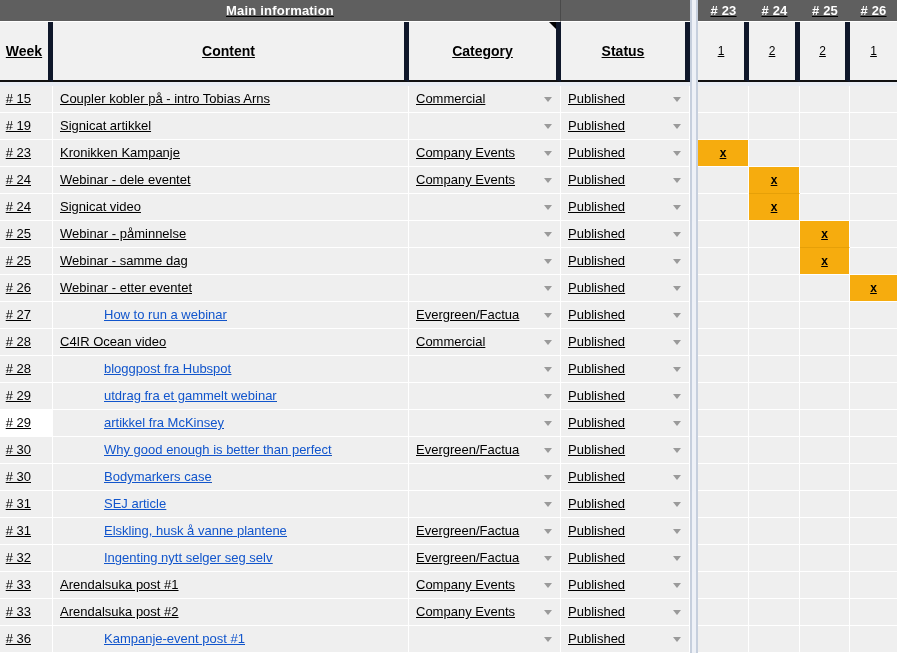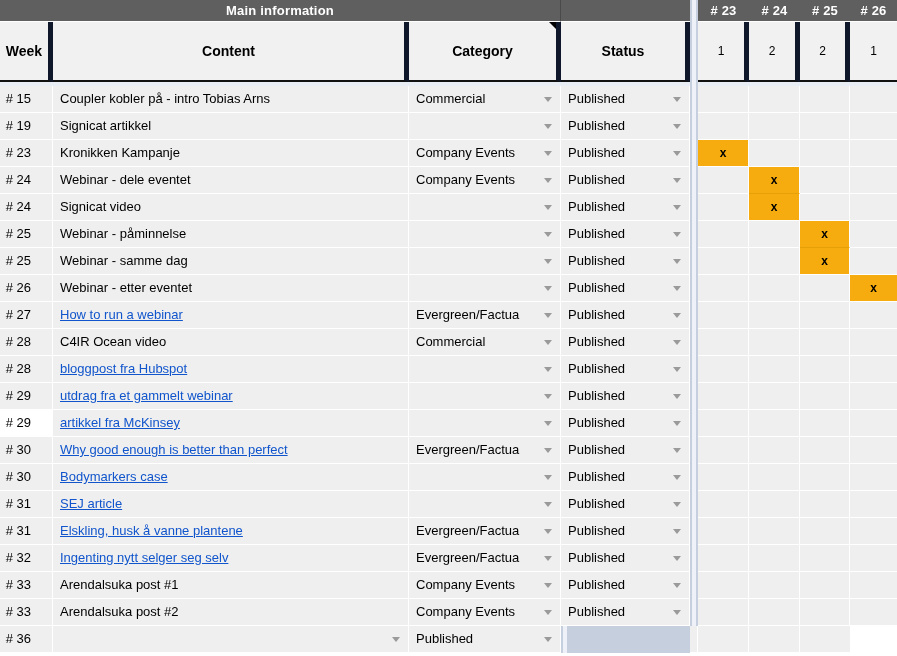--- a/index.html
+++ b/index.html
@@ -7,20 +7,21 @@
     position:relative;
     width:897px;height:656px;
     overflow:hidden;
     background:#fff;
     font-family:"Liberation Sans","DejaVu Sans",sans-serif;
     color:#000;
   }
   .grid{
     display:grid;
     grid-template-columns:53px 356px 152px 129px 8px 51px 51px 50px 47px;
+    text-decoration:underline;
   }
   
   .tb{
     height:22px;box-sizing:border-box;
     background:var(--bar);
     border-bottom:1px solid #fff;
     color:#fff;font-weight:bold;font-size:13px;
     display:flex;align-items:center;justify-content:center;
     letter-spacing:.2px;
   }
@@ -64,21 +65,21 @@
   .c.week{text-align:right;padding-right:21px;}
   .c.week.white{background:#fff;}
   .c.content{padding-left:7px;}
   .c.sel{position:relative;padding-left:7px;padding-right:22px;}
   .dd{
     position:absolute;right:8px;top:50%;margin-top:-2px;
     width:0;height:0;
     border-left:4px solid transparent;border-right:4px solid transparent;
     border-top:5px solid #9a9a9a;
   }
-  .link{color:var(--link);text-decoration:underline;cursor:pointer;}
+  .link{color:var(--link);text-decoration:underline;cursor:pointer;margin-left:44px;}
   .c.mark{text-align:center;font-weight:bold;font-size:12px;}
   .c.mark.on{background:var(--orange);}
 </style>
 </head>
 <body>
 
 <div class="sheet">
 
   <div class="grid">
     <div class="tb main">
@@ -347,20 +348,23 @@
         <div class="c sel"><div class="" style="display: inline;">Company Events</div><div class="dd"></div></div>
         <div class="c sel"><div class="" style="display: inline;">Published</div><div class="dd"></div></div>
         <div class="div-col"></div>
         <div class="c mark"></div>
         <div class="c mark"></div>
         <div class="c mark"></div>
         <div class="c mark"></div>
       </div>
       <div class="grid row">
         <div class="c week"># 36</div>
+        <div class="c content">
+          <div class="link">Kampanje-event post #1</div>
+        </div>
         <div class="c sel"><div class="" style="display: inline;"></div><div class="dd"></div></div>
         <div class="c sel"><div class="" style="display: inline;">Published</div><div class="dd"></div></div>
         <div class="div-col"></div>
         <div class="c mark"></div>
         <div class="c mark"></div>
         <div class="c mark"></div>
         <div class="c mark"></div>
       </div>
     </div>
 

